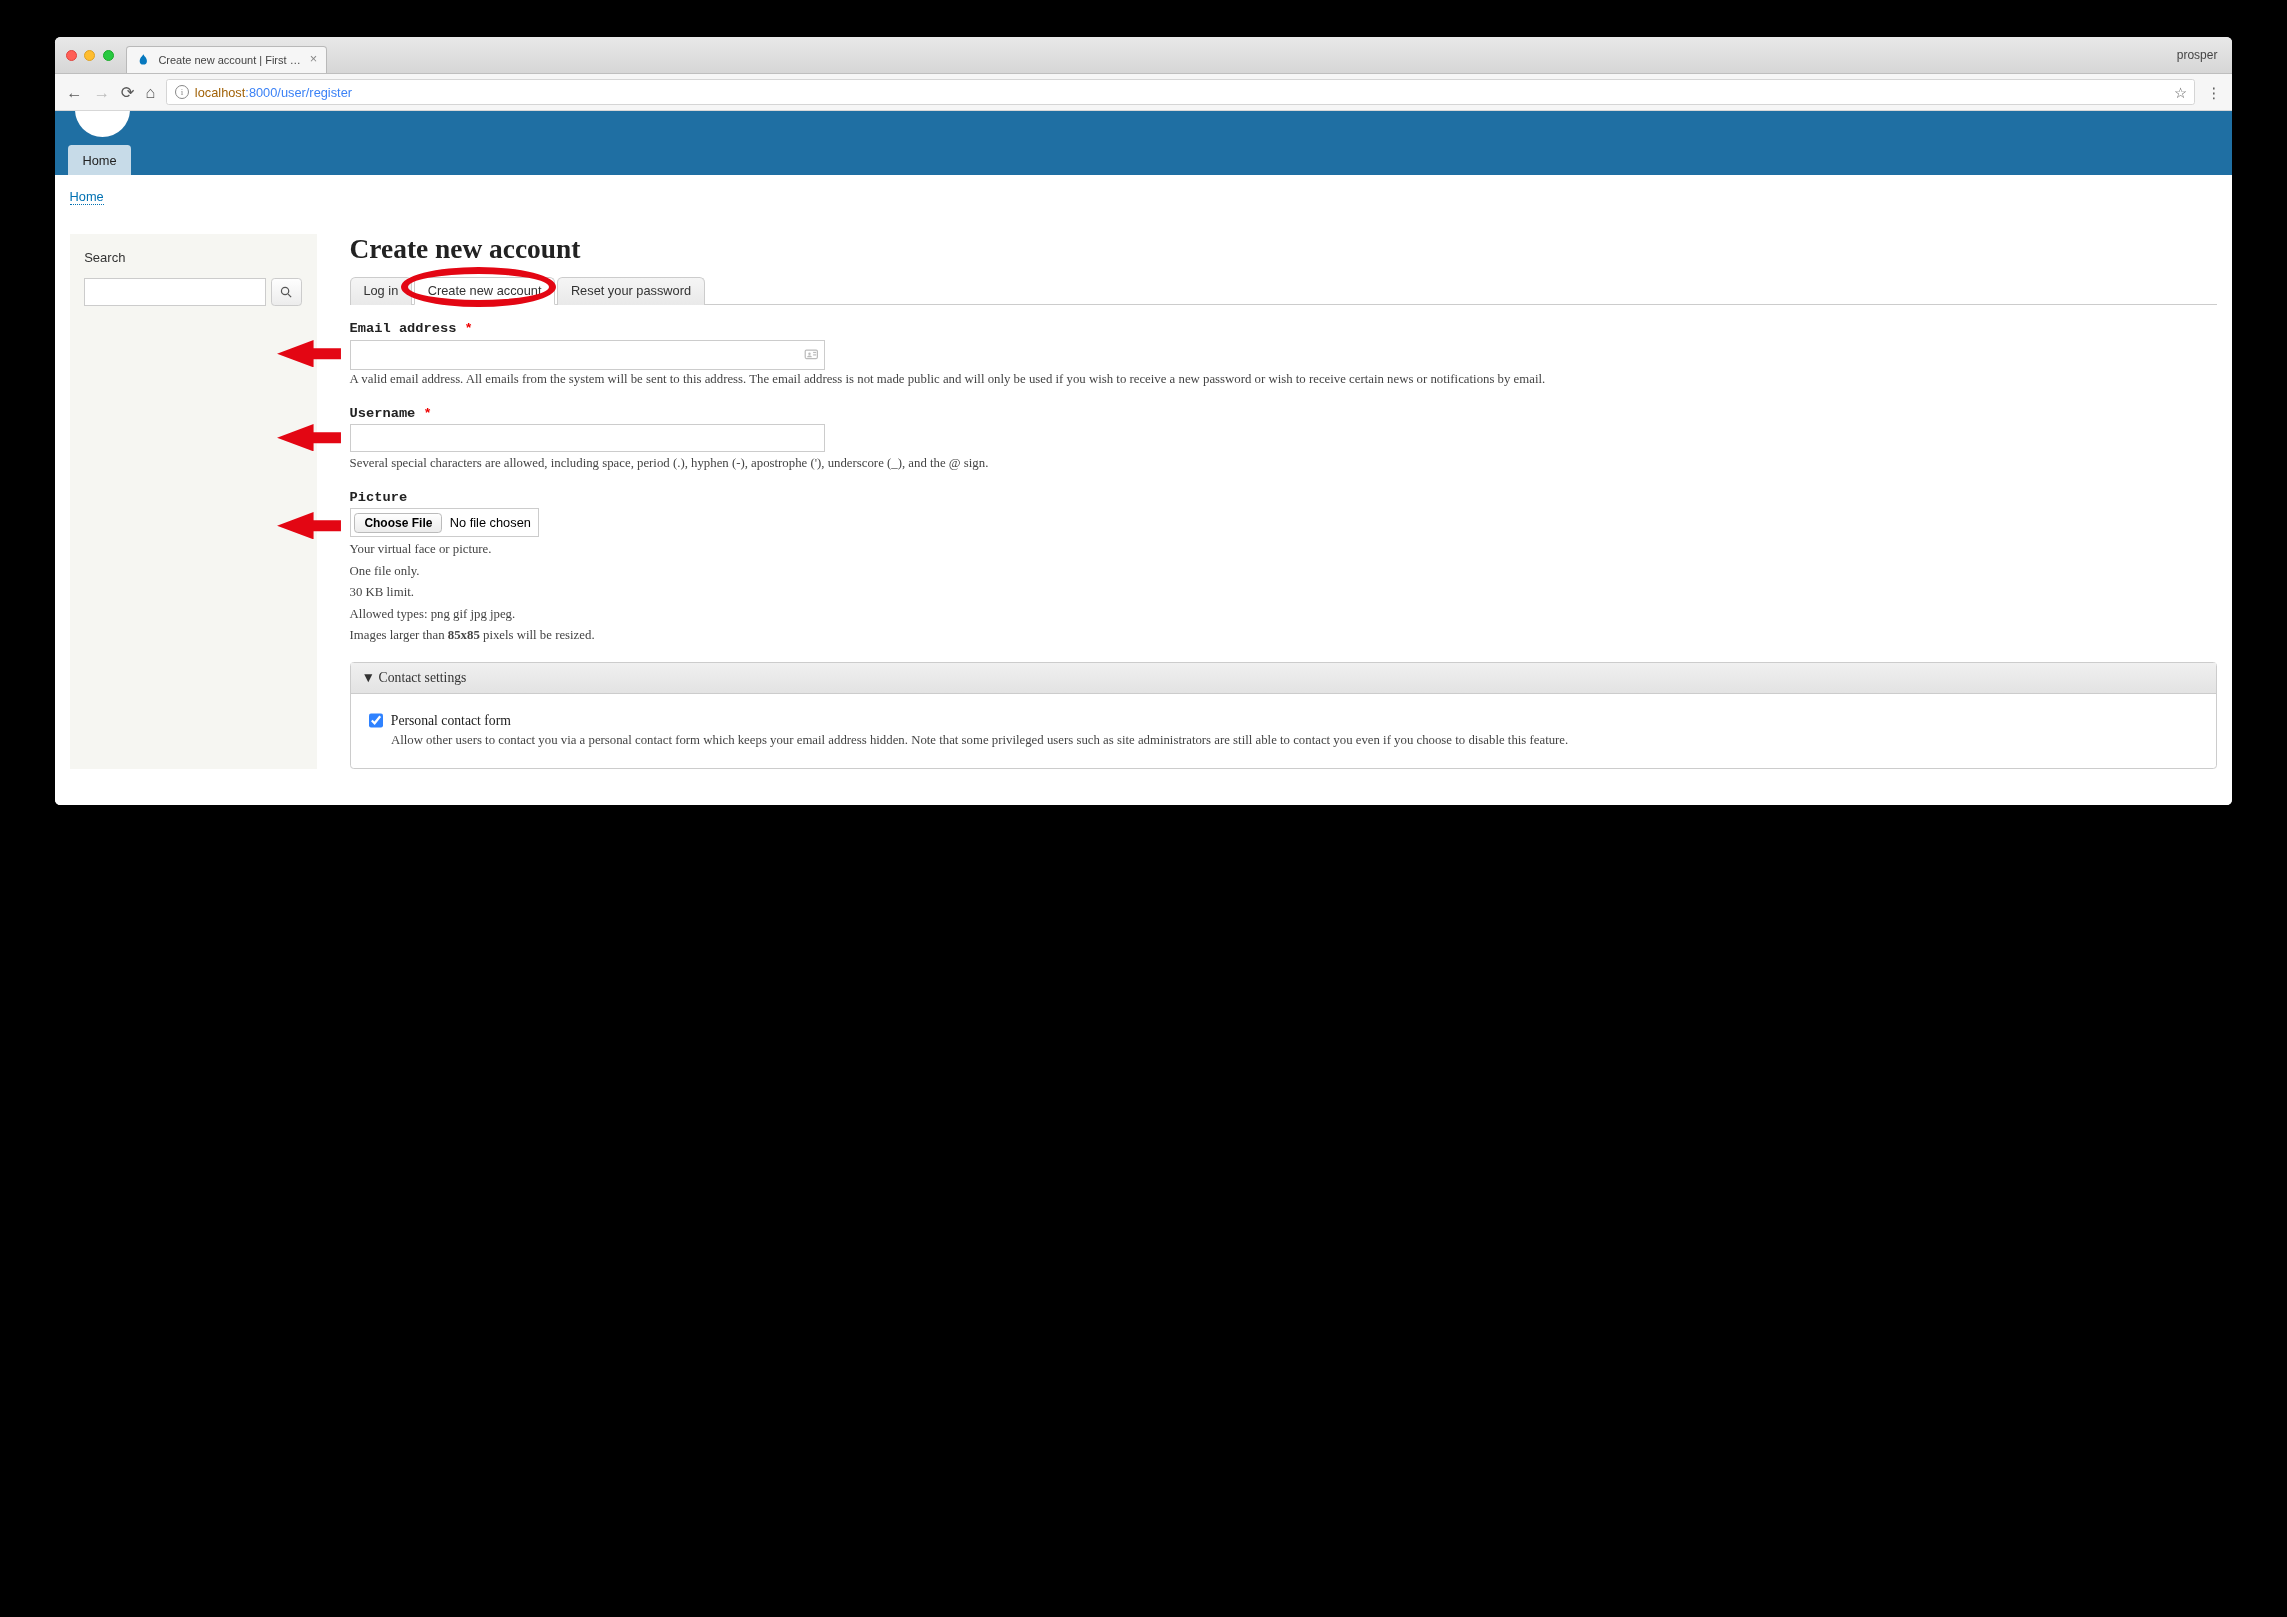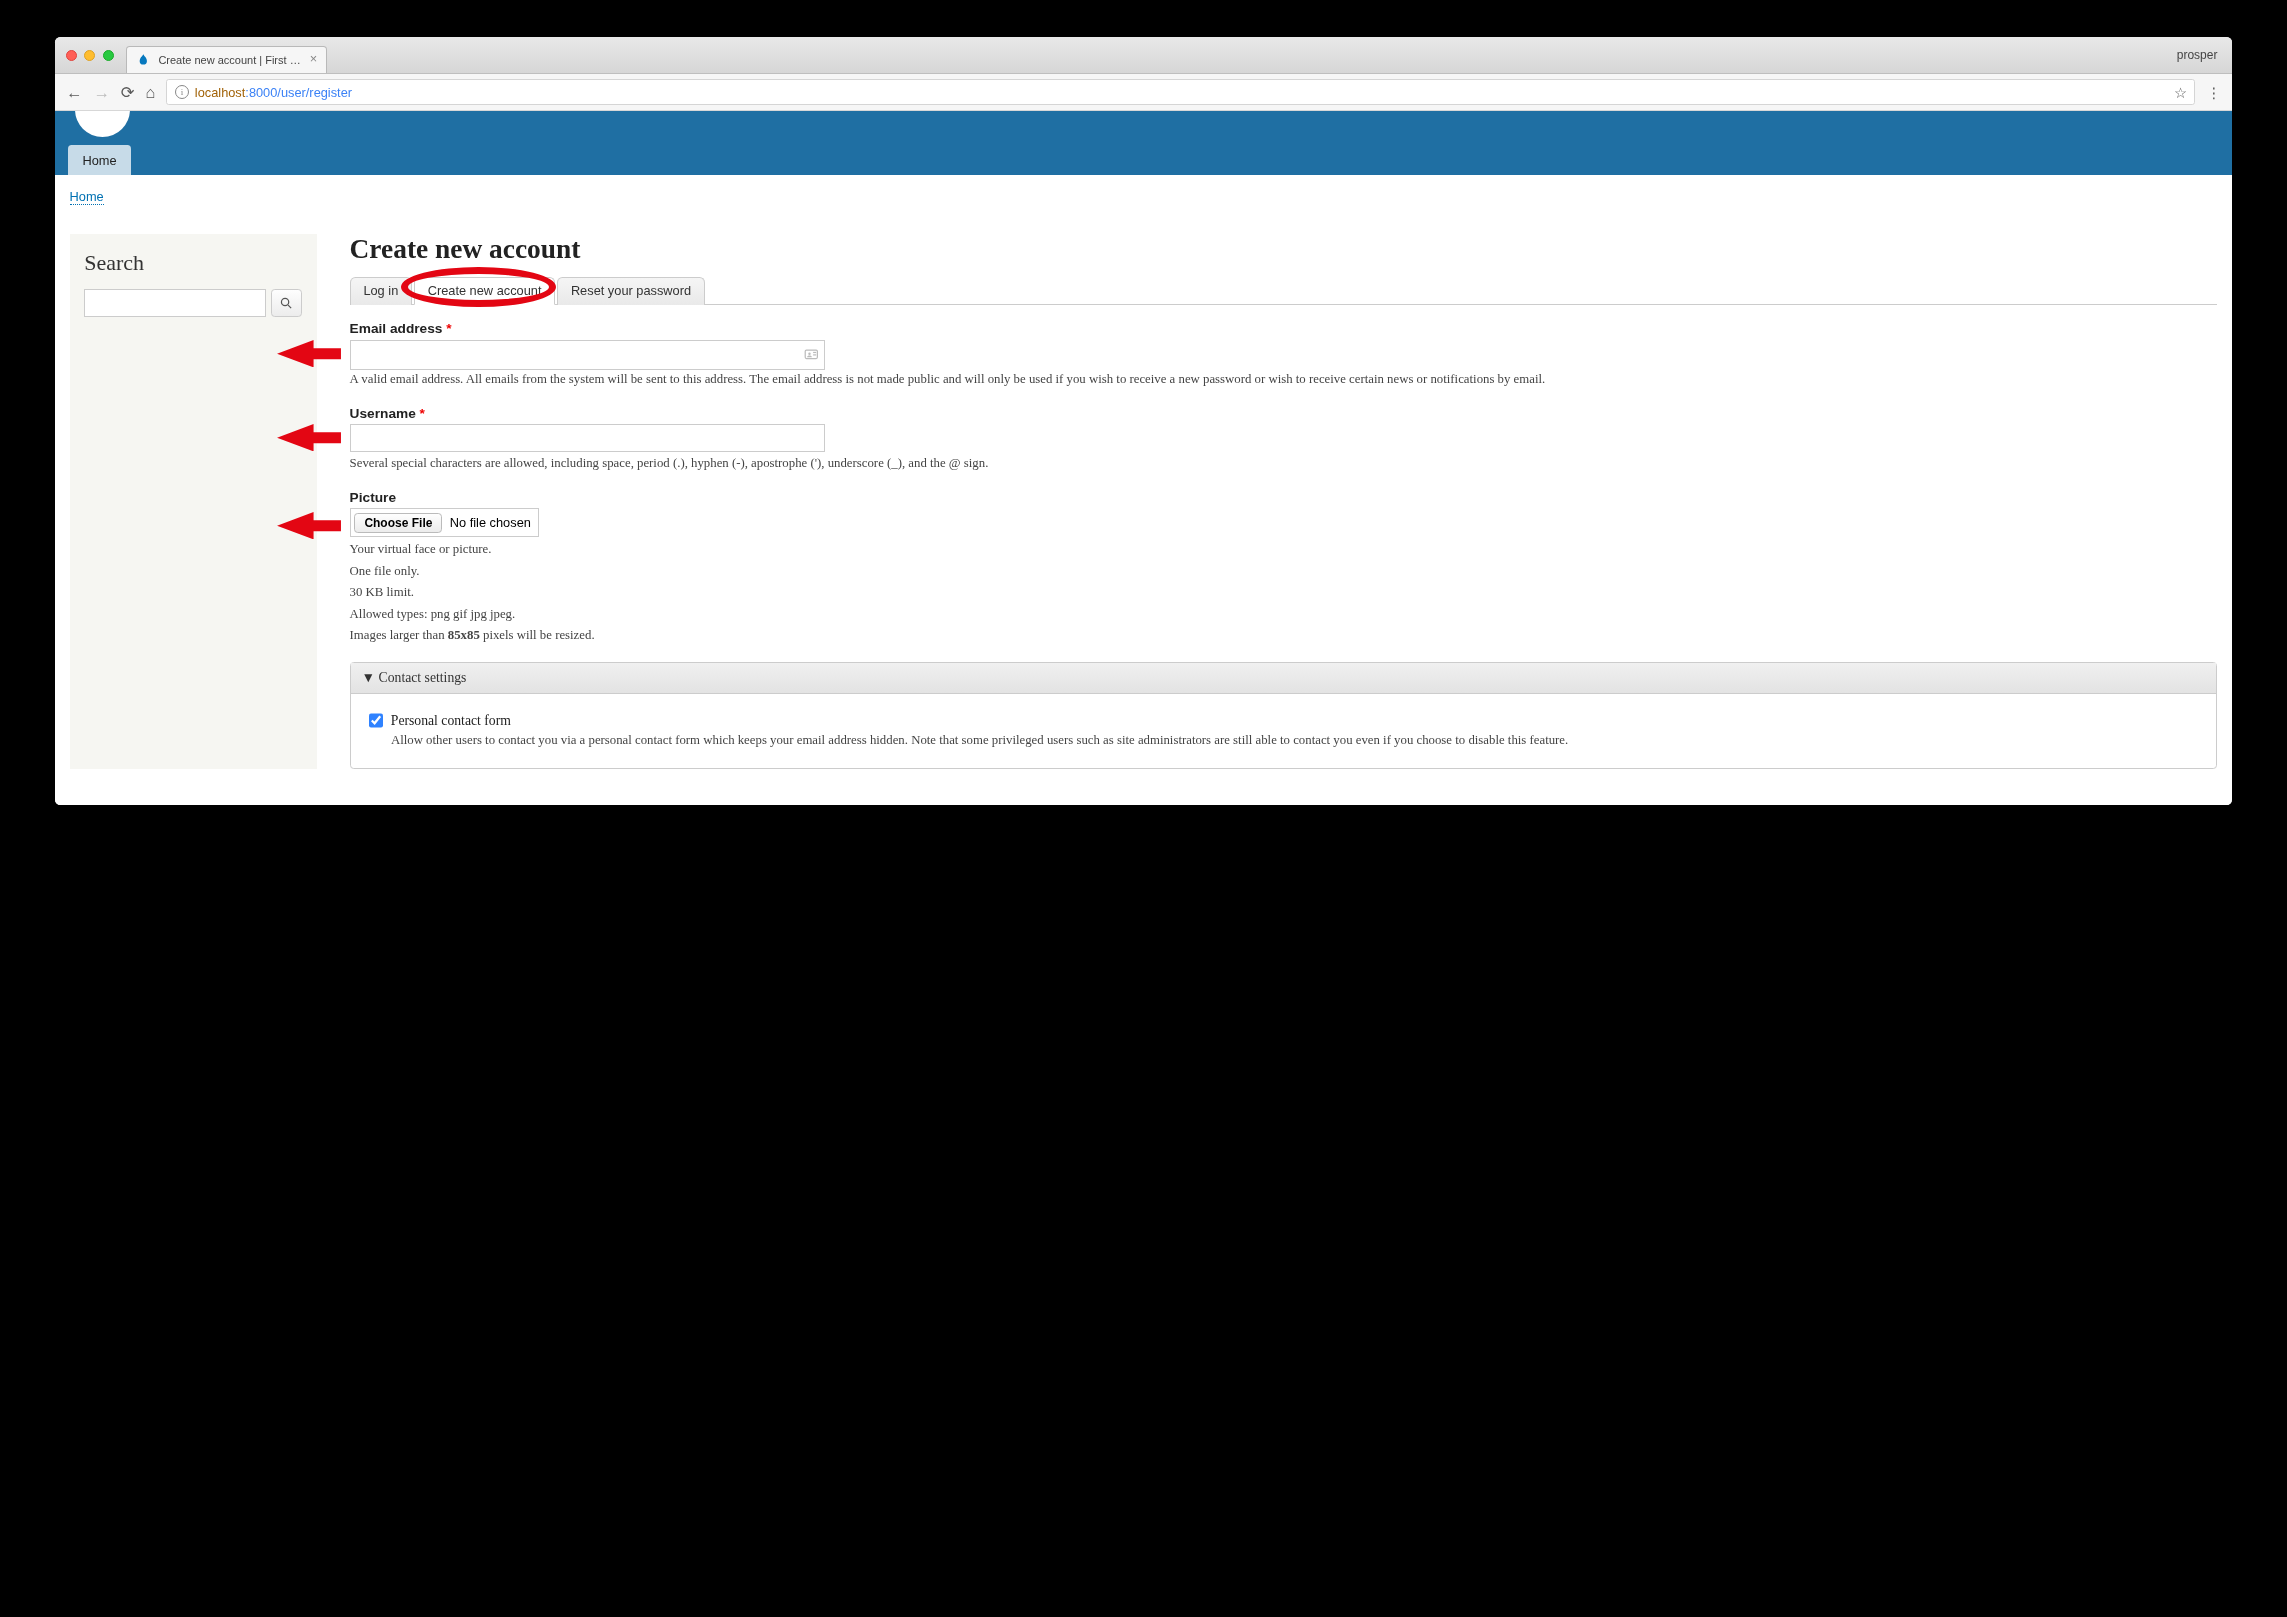--- a/index.html
+++ b/index.html
@@ -37,34 +37,34 @@
 .site-logo { position:absolute; left:20px; top:-29px; width:55px; height:55px; background:#fff; border-radius:50%; }
 .menu-bar { position:absolute; bottom:0; left:12.8px; }
 .menu-item { display:inline-block; background:#c7dbe8; padding:7.3px 14.6px; font-family:-apple-system,Helvetica,Arial,sans-serif; font-size:12.8px; color:#222; border-top-left-radius:3.7px; border-top-right-radius:3.7px; }
 
 .breadcrumb-row { padding:12.8px 14.6px 3.7px 14.6px; }
 .breadcrumb-link { color:#0071b3; text-decoration:none; border-bottom:0.9px dotted #0071b3; font-family:-apple-system,Helvetica,Arial,sans-serif; font-size:12.8px; }
 
 .page-body { display:flex; padding:25.6px 14.6px 0 14.6px; gap:33px; }
 
 .sidebar { width:247px; background:#f6f6f2; padding:16.4px 14.6px; }
-.sidebar-title { font-family:Liberation Serif, serif; font-size:22px; color:#333; margin-bottom:12.8px; }
+.sidebar-title { font-family:Liberation Sans, sans-serif; font-size:13px; color:#333; margin-bottom:12.8px; }
 .search-row { display:flex; gap:5.5px; }
 .search-input { flex:1; height:27.4px; border:0.9px solid #ccc; background:#fff; padding:0 5.5px; font-size:12.8px; }
 .search-btn { width:31px; height:27.4px; border:0.9px solid #ccc; border-radius:3.7px; background:linear-gradient(#fefefe,#ececec); display:flex; align-items:center; justify-content:center; cursor:pointer; }
 
 .main { flex:1; position:relative; }
 .page-title { font-family:Georgia,serif; font-size:27.4px; color:#222; margin-bottom:11px; }
 
 .form-tabs { display:flex; border-bottom:0.9px solid #ccc; margin-bottom:16.4px; }
 .form-tab { border:0.9px solid #ccc; border-bottom:none; background:linear-gradient(#f5f5f5,#e9e9e9); padding:5.5px 12.8px; font-family:-apple-system,Helvetica,Arial,sans-serif; font-size:12.8px; color:#333; margin-right:1.8px; border-top-left-radius:5.5px; border-top-right-radius:5.5px; position:relative; top:0.9px; cursor:pointer; }
 .form-tab.active { background:#fff; border-bottom:0.9px solid #fff; }
 
 .form-group { margin-bottom:16.4px; }
-.form-label { font-family:Liberation Sans, sans-serif; font-size:13.7px; font-weight:bold; color:#222; display:block; margin-bottom:3.7px; }
+.form-label { font-family:Liberation Mono, monospace; font-size:13.7px; font-weight:bold; color:#222; display:block; margin-bottom:3.7px; }
 .req { color:#e00; }
 .text-input { width:475px; max-width:100%; height:27.4px; border:0.9px solid #ccc; padding:0 27.4px 0 5.5px; font-size:12.8px; }
 .text-input.with-icon-wrap { position:relative; display:inline-block; }
 .input-inline-icon { position:absolute; right:5.5px; top:5.5px; color:#999; }
 .help-text { font-family:Georgia,serif; font-size:12.8px; color:#444; margin-top:3.7px; line-height:1.4; }
 
 .file-row { display:inline-flex; align-items:center; border:0.9px solid #ccc; padding:3.7px 7.3px 3.7px 3.7px; gap:7.3px; font-family:-apple-system,Helvetica,Arial,sans-serif; font-size:12.8px; }
 .choose-file-btn { border:0.9px solid #bbb; background:linear-gradient(#fefefe,#ececec); border-radius:3.7px; padding:1.8px 9.1px; font-size:12px; cursor:pointer;font-weight:bold; }
 
 .details-box { border:0.9px solid #ccc; border-radius:3.7px; margin-top:16.4px; }

